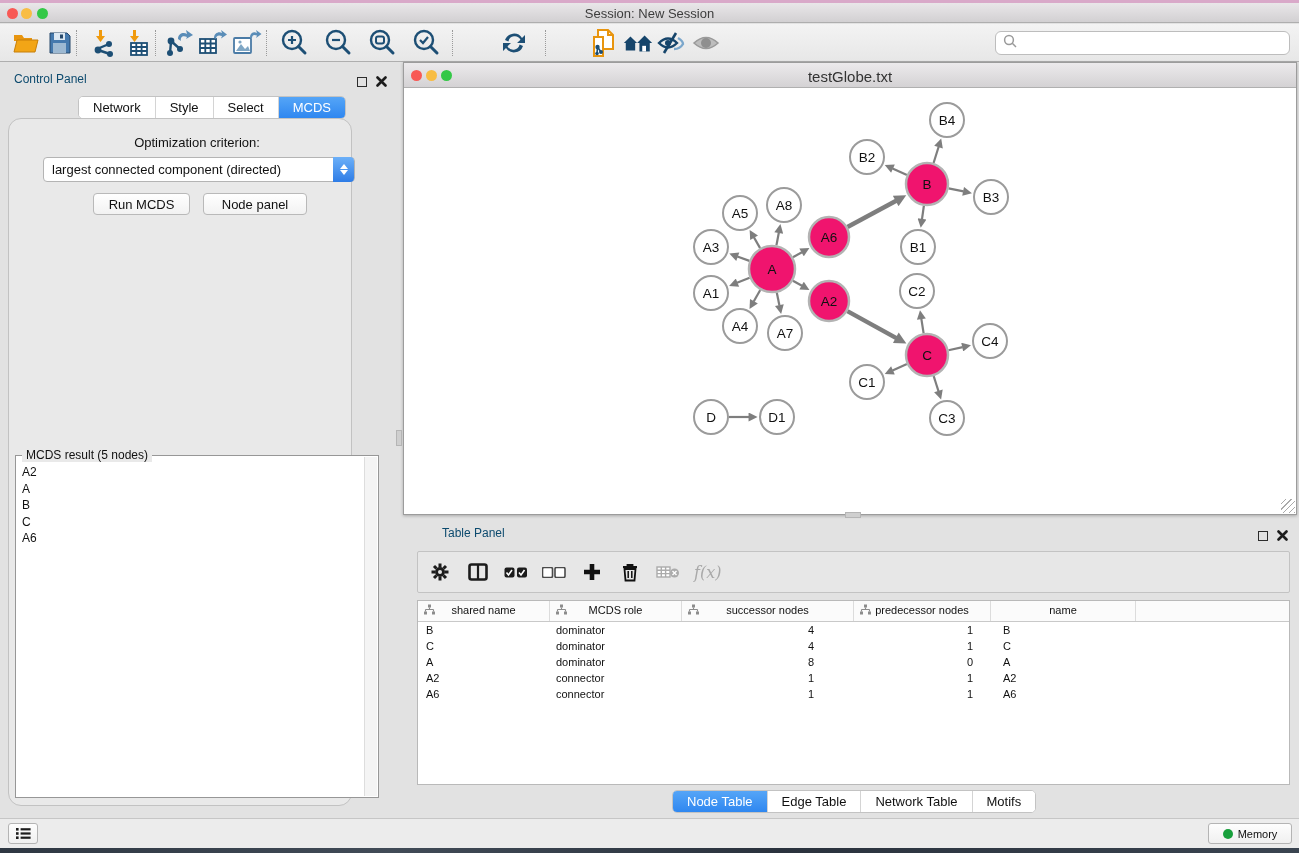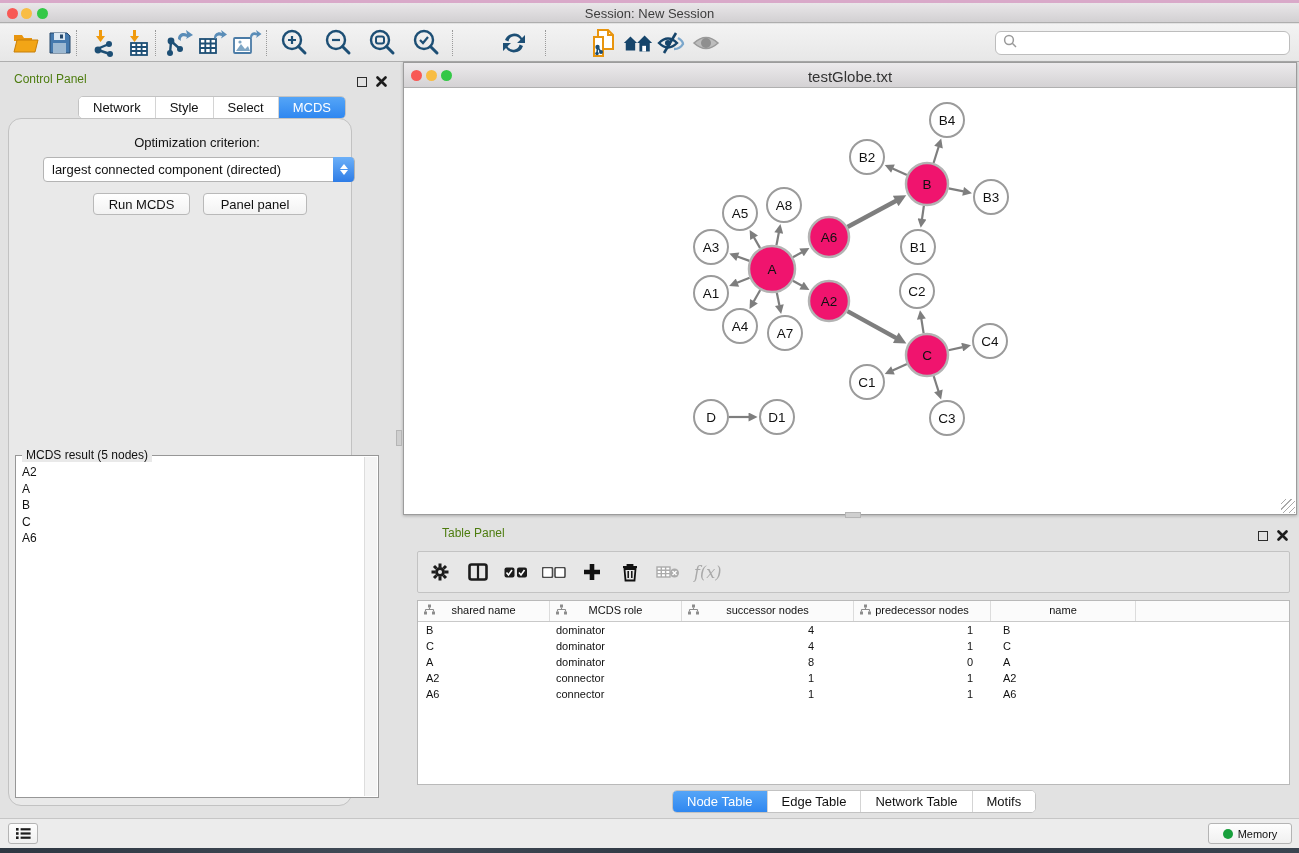--- a/index.html
+++ b/index.html
@@ -20,21 +20,21 @@
 
   
   .toolbar { position:absolute; left:0; top:24px; width:1299px; height:38px;
     background:linear-gradient(#f3f3f3,#e7e7e7); border-bottom:1px solid #aeaeae; }
   .tbi { position:absolute; top:4px; width:32px; height:30px; display:flex; align-items:center; justify-content:center; }
   .tbsep { position:absolute; top:6px; height:26px; width:0; border-left:1px dotted #9a9a9a; }
   .searchbox { position:absolute; left:995px; top:7px; width:295px; height:24px; background:#fff;
     border:1px solid #bdbdbd; border-radius:6px; display:flex; align-items:center; padding-left:7px; }
 
   
-  .panel-title { font-size:12px; color:#4d7c0f; }
+  .panel-title { font-size:12px; color:#0c4a6e; }
   .wicons { position:absolute; display:flex; gap:9px; align-items:center; }
   .float-box { width:10px; height:10px; border:1.5px solid #2c2c2c; background:transparent; }
 
   
   .ctrl-title { position:absolute; left:14px; top:72px; }
   .seggroup { position:absolute; display:flex; border:1px solid #c3c3c3; border-radius:5px; overflow:hidden; background:#fff; }
   .seg { font-size:13px; color:#111; padding:3px 14px; background:#fff; border-right:1px solid #d4d4d4; line-height:15px; }
   .seg:last-child { border-right:none; }
   .seg.sel { background:linear-gradient(#55a5f7,#2f87f0); color:#fff; }
   .ctrl-tabs { left:78px; top:96px; }
@@ -272,21 +272,21 @@
   <div class="ctrl-body">
     <div class="opt-label">Optimization criterion:</div>
     <div class="criterion">
       <span>largest connected component (directed)</span>
       <span class="stepper">
           <i class="up"></i>
           <i class="dn"></i>
         </span>
     </div>
     <div class="btn" style="left:84px; top:74px; width:97px;">Run MCDS</div>
-    <div class="btn" style="left:194px; top:74px; width:104px;">Panel panel</div>
+    <div class="btn" style="left:194px; top:74px; width:104px;">Node panel</div>
 
     <div class="fieldset">
       <span class="legend">MCDS result (5 nodes)</span>
       <div class="mcds-list" id="mcds-list">
           <div>A2</div>
           <div>A</div>
           <div>B</div>
           <div>C</div>
           <div>A6</div>
         </div>

